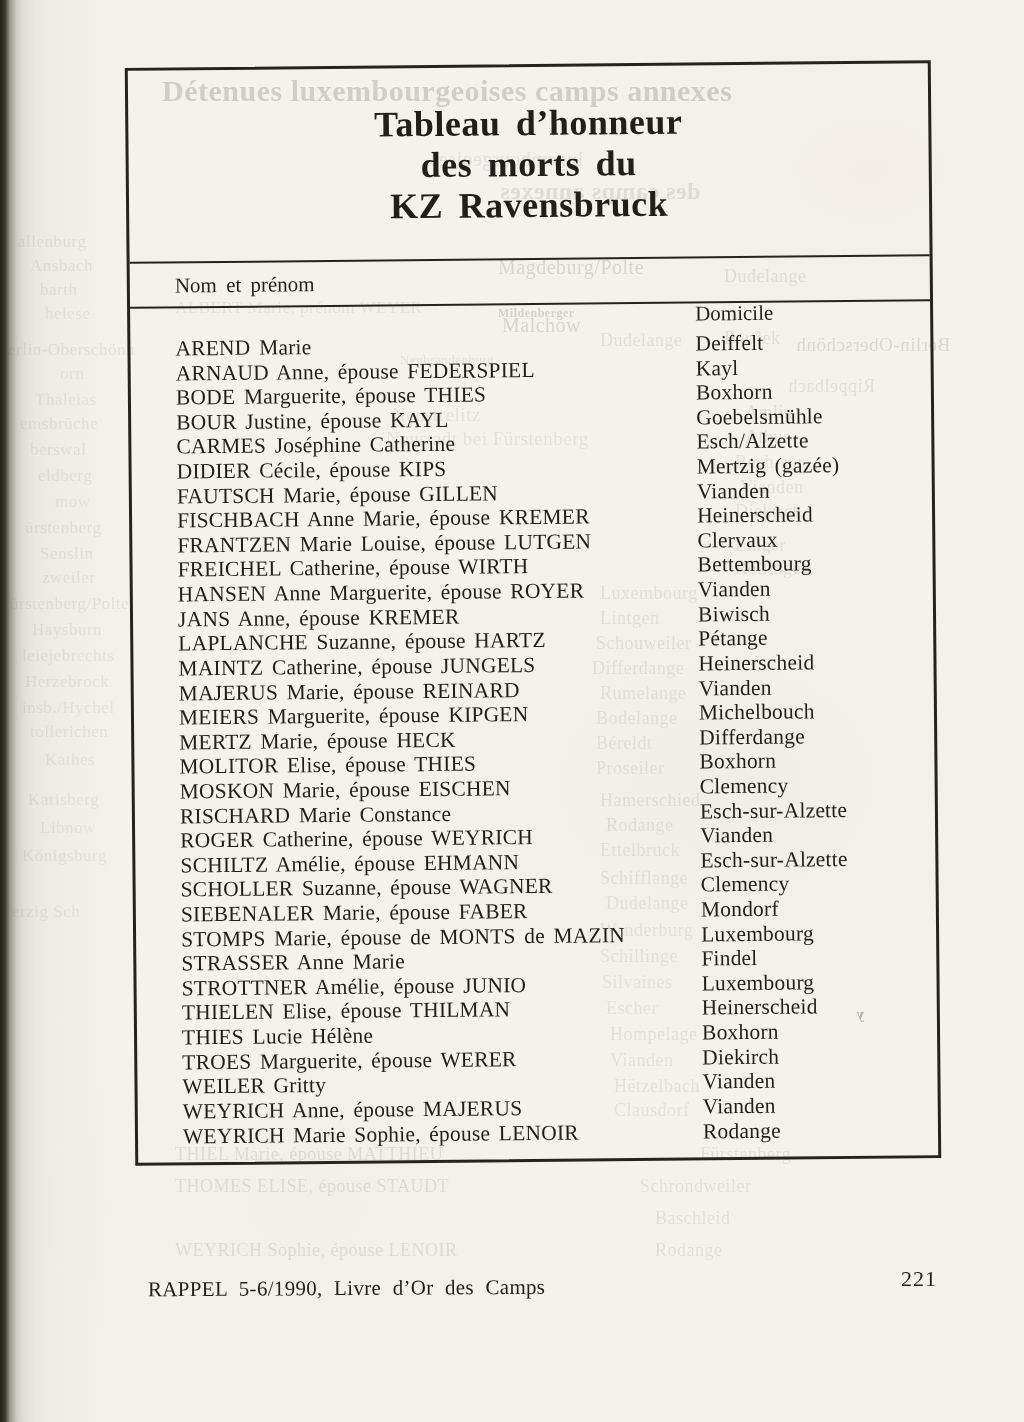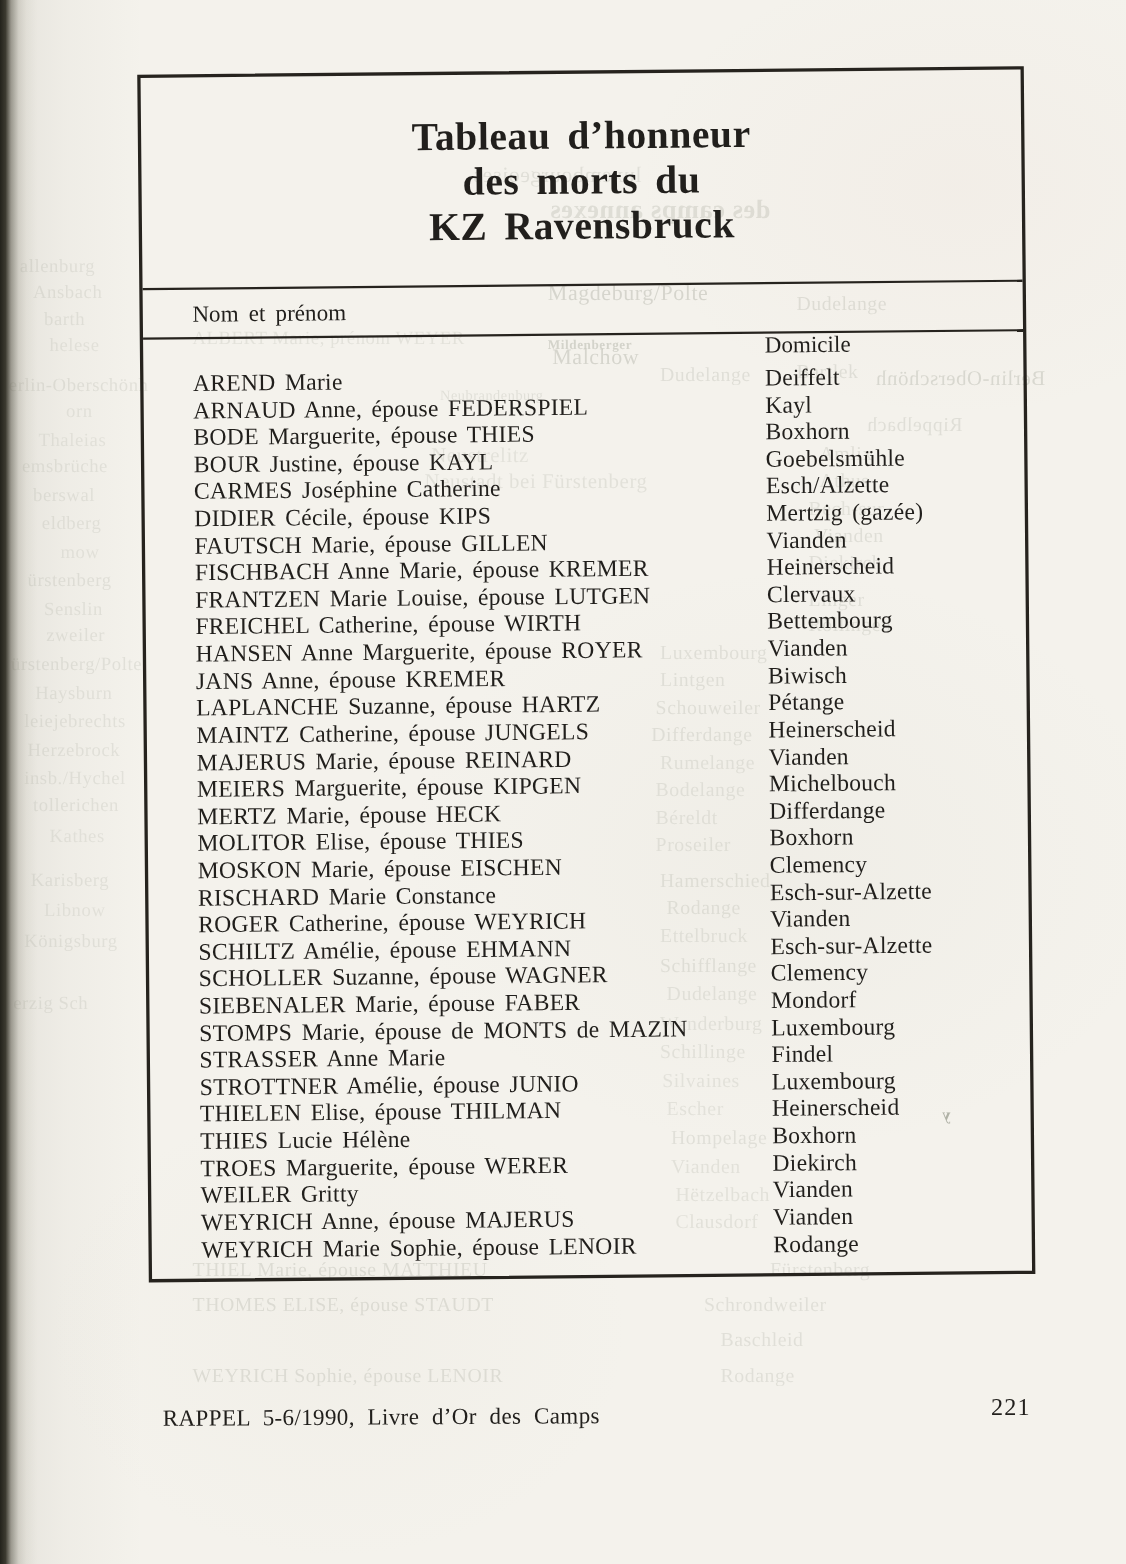--- a/index.html
+++ b/index.html
@@ -54,20 +54,21 @@
   .page-number{position:absolute;left:901px;top:1266px;z-index:2;font-size:22px;letter-spacing:1px;}
 </style>
 </head>
 <body>
 
 <div class="paper-tint"></div>
 <div class="scan-edge"></div>
 
 <div class="ghost-layer">
 
+    <span class="ghost" style="left: 162px; top: 74px; font-size: 30px; opacity: 0.27; font-weight: 700;">Détenues luxembourgeoises  camps annexes</span>
 
     <span class="ghost mirror" style="left: 430px; top: 148px; font-size: 20px; opacity: 0.14;">luxembourgeoises</span>
 
     <span class="ghost mirror" style="left: 500px; top: 178px; font-size: 24px; opacity: 0.16; font-weight: 700;">des camps annexes</span>
 
     <span class="ghost" style="left: 498px; top: 256px; font-size: 20px; opacity: 0.22;">Magdeburg/Polte</span>
 
     <span class="ghost" style="left: 502px; top: 282px; font-size: 20px; opacity: 0.22; margin-top: 32px;">Malchow</span>
 
     <span class="ghost" style="left: 498px; top: 306px; font-size: 12px; opacity: 0.24; font-weight: 700;">Mildenberger</span>

